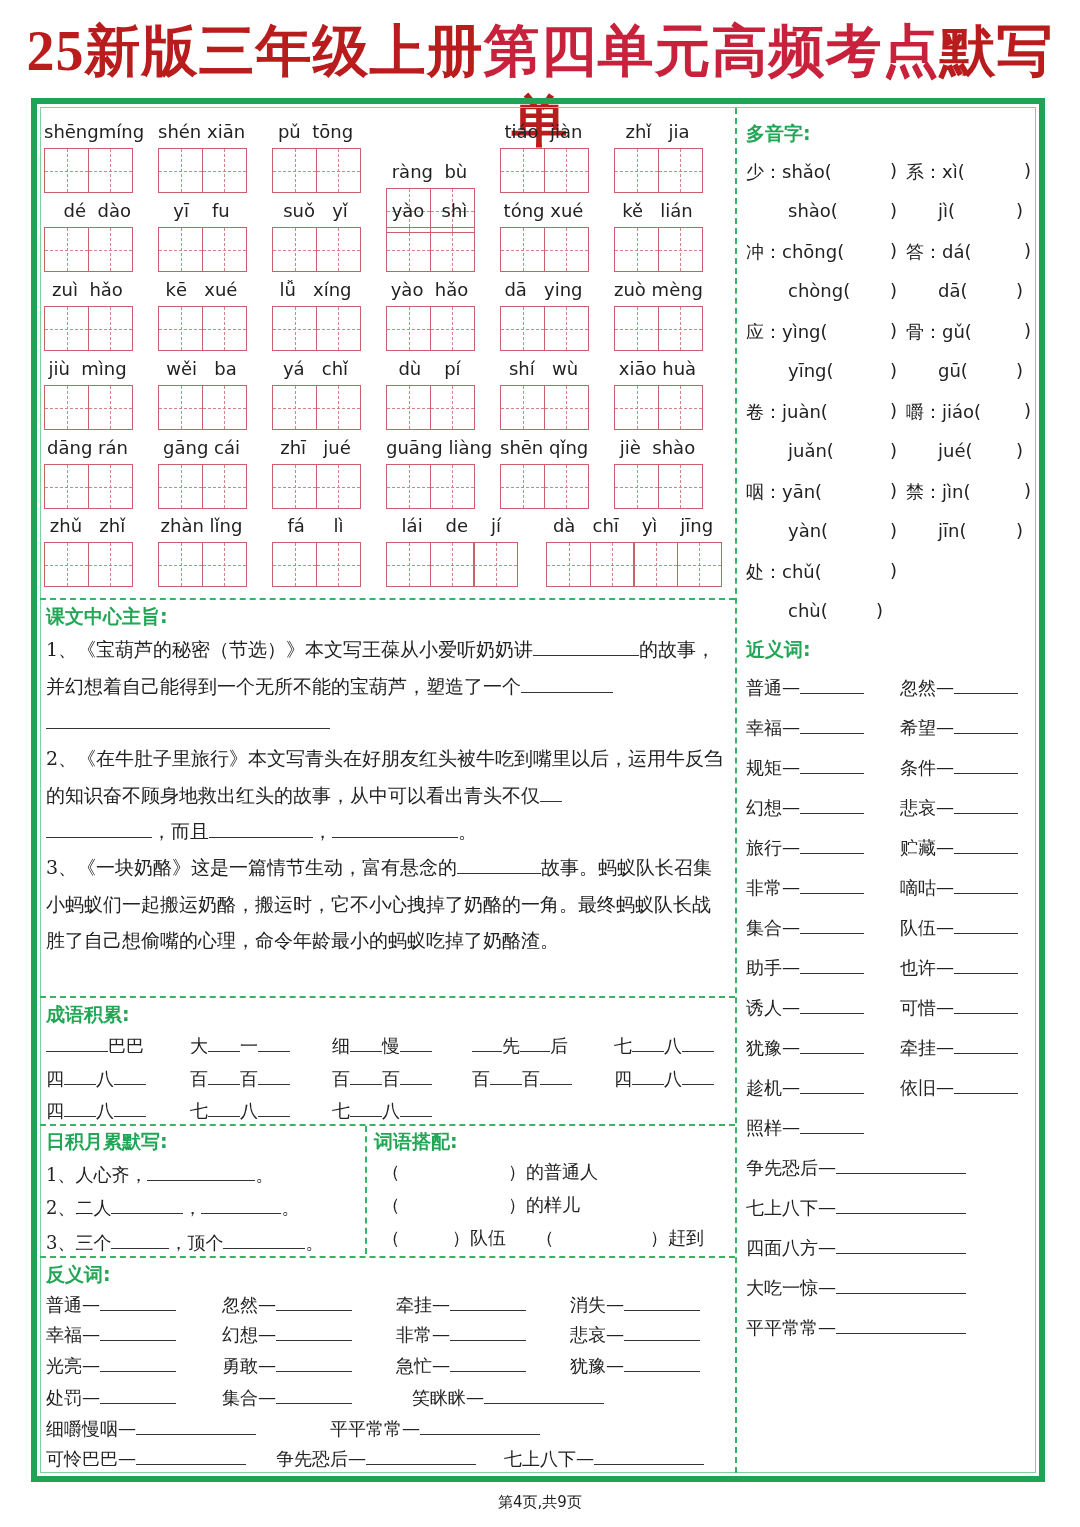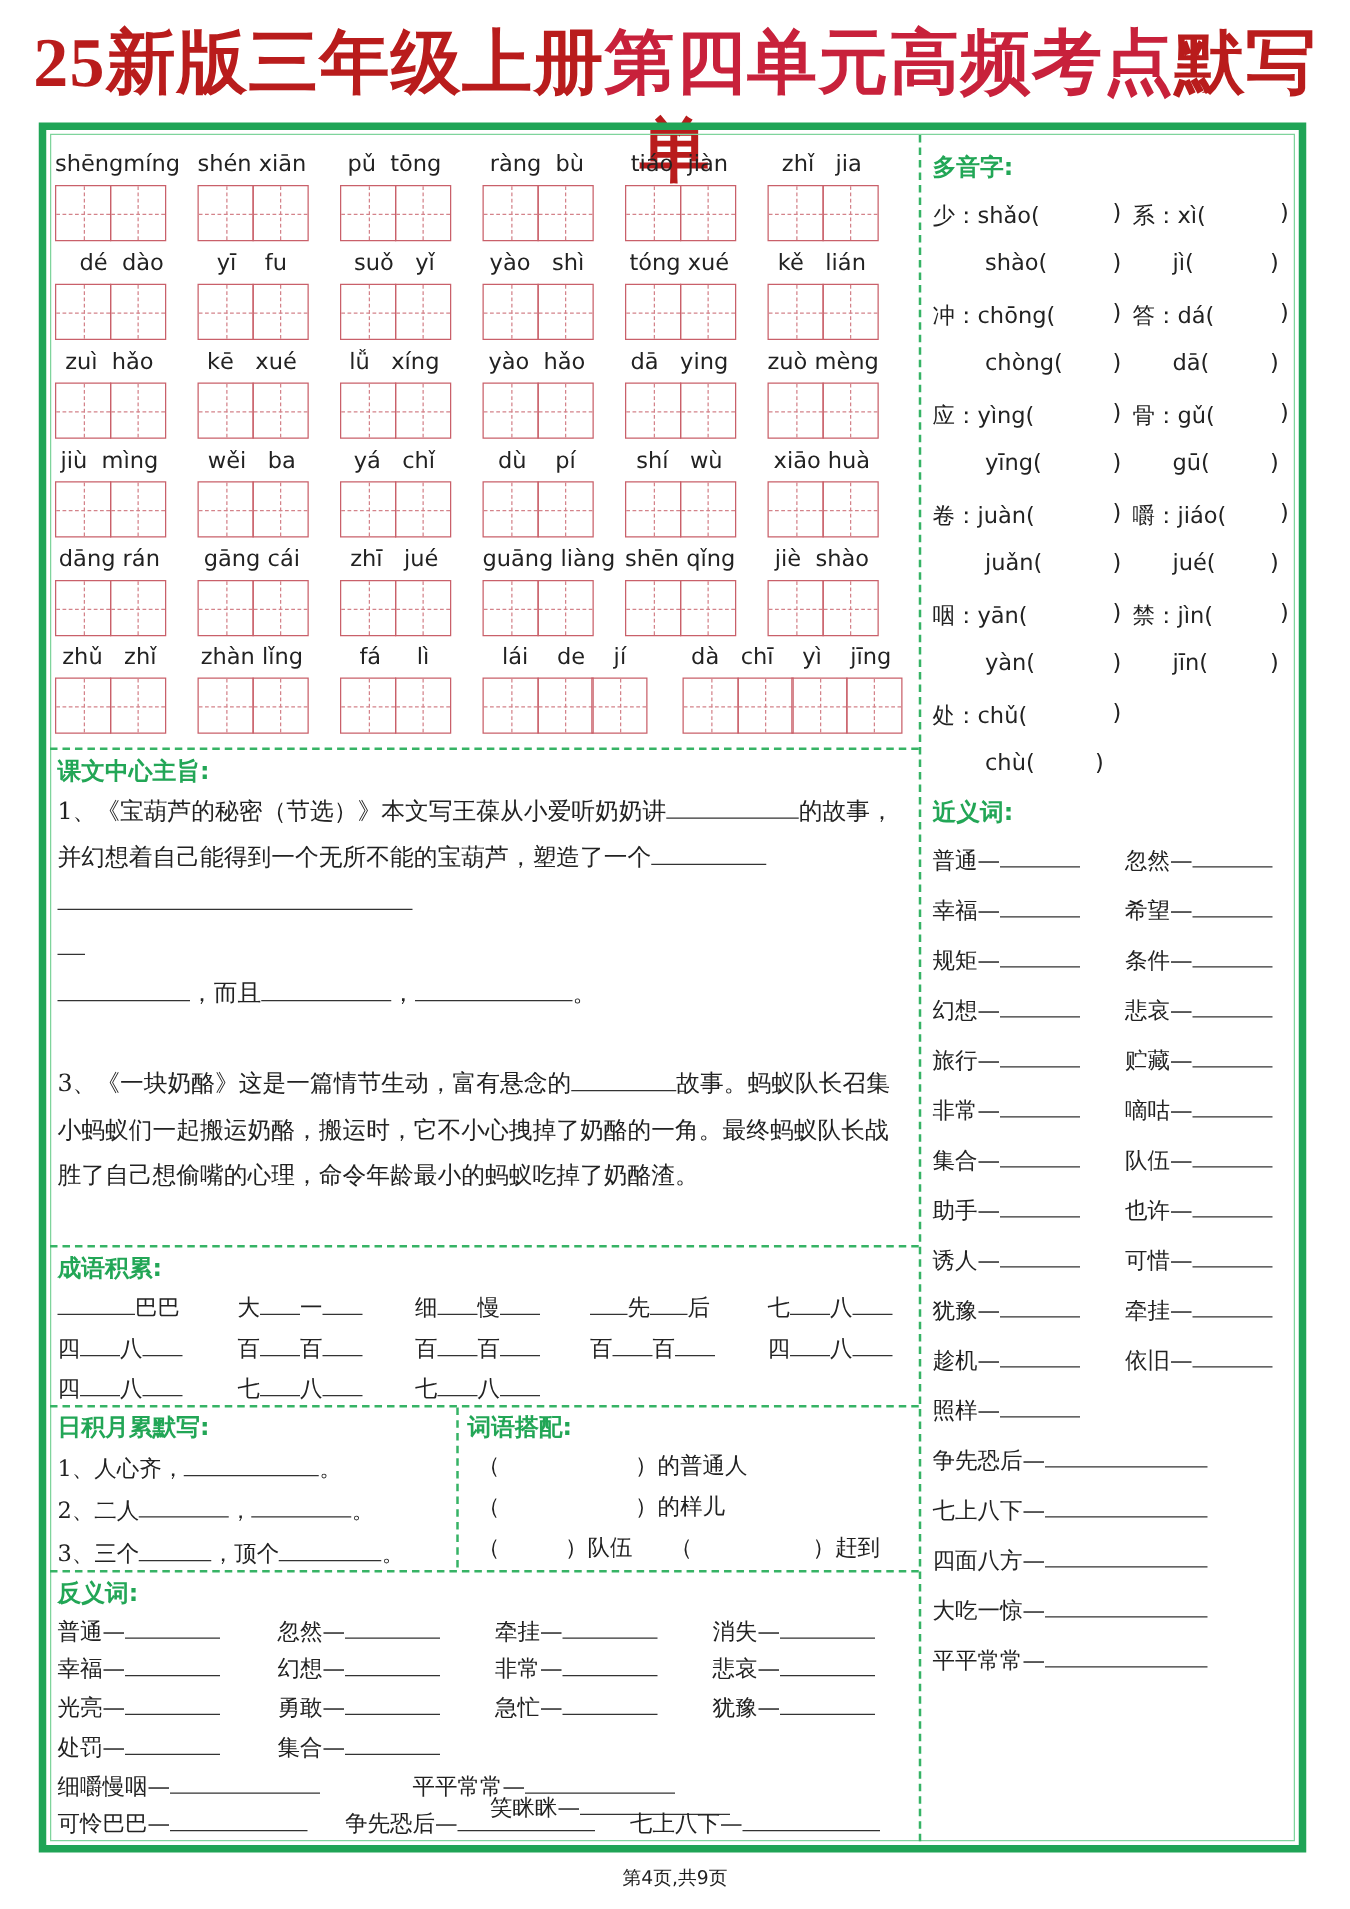--- a/index.html
+++ b/index.html
@@ -72,21 +72,21 @@
         </div>
       </div>
       <div class="word" style="left: 228px;">
         <div class="py" style="white-space: pre;">pǔ  tōng</div>
         <div class="boxes">
           <div class="cell"></div>
           <div class="cell"></div>
         </div>
       </div>
       <div class="word" style="left: 342px;">
-        <div class="py" style="white-space: pre;">ràng  bù</div>
+        <div class="py" style="white-space: pre; margin-top: 40px;">ràng  bù</div>
         <div class="boxes">
           <div class="cell"></div>
           <div class="cell"></div>
         </div>
       </div>
       <div class="word" style="left: 456px;">
         <div class="py" style="white-space: pre;">tiáo  jiàn</div>
         <div class="boxes">
           <div class="cell"></div>
           <div class="cell"></div>
@@ -317,21 +317,21 @@
       </div>
     </div>
   </div>
 <div class="hdash" style="left:40px; top:598px; width:695px;"></div>
 
 <div class="section-title" style="left:46px; top:604px;">课文中心主旨:</div>
 <div class="para" style="top:631px;">
   <span>1、《宝葫芦的秘密（节选）》本文写王葆从小爱听奶奶讲</span><span class="blank" style="width:106px"></span><span>的故事，并幻想着自己能得到一个无所不能的宝葫芦，塑造了一个</span><span class="blank" style="width:92px"></span><br><span class="blank" style="width:284px"></span>
 </div>
 <div class="para" style="top:740px;">
-  <span class="blank" style="width:22px"></span><br><span class="blank" style="width:106px"></span><span>，而且</span><span class="blank" style="width:104px"></span><span>，</span><span class="blank" style="width:126px"></span><span>。</span>
+  <span>2、《在牛肚子里旅行》本文写青头在好朋友红头被牛吃到嘴里以后，运用牛反刍的知识奋不顾身地救出红头的故事，从中可以看出青头不仅</span><span class="blank" style="width:22px"></span><br><span class="blank" style="width:106px"></span><span>，而且</span><span class="blank" style="width:104px"></span><span>，</span><span class="blank" style="width:126px"></span><span>。</span>
 </div>
 <div class="para" style="top:849px;">
   <span>3、《一块奶酪》这是一篇情节生动，富有悬念的</span><span class="blank" style="width:84px"></span><span>故事。蚂蚁队长召集小蚂蚁们一起搬运奶酪，搬运时，它不小心拽掉了奶酪的一角。最终蚂蚁队长战胜了自己想偷嘴的心理，命令年龄最小的蚂蚁吃掉了奶酪渣。</span>
 </div>
 <div class="hdash" style="left:40px; top:996px; width:695px;"></div>
 
 <div class="section-title" style="left:46px; top:1002px;">成语积累:</div>
 <div id="idiom-area">
     <div class="line" style="left: 46px; top: 1033px;"><span class="blank" style="width: 62px;"></span><span>巴巴</span></div>
     <div class="line" style="left: 190px; top: 1033px;"><span>大</span><span class="blank" style="width: 32px;"></span><span>一</span><span class="blank" style="width: 32px;"></span></div>
@@ -370,21 +370,21 @@
     <div class="line" style="left: 46px; top: 1322px;"><span>幸福—</span><span class="blank" style="width: 76px;"></span></div>
     <div class="line" style="left: 222px; top: 1322px;"><span>幻想—</span><span class="blank" style="width: 76px;"></span></div>
     <div class="line" style="left: 396px; top: 1322px;"><span>非常—</span><span class="blank" style="width: 76px;"></span></div>
     <div class="line" style="left: 570px; top: 1322px;"><span>悲哀—</span><span class="blank" style="width: 76px;"></span></div>
     <div class="line" style="left: 46px; top: 1353px;"><span>光亮—</span><span class="blank" style="width: 76px;"></span></div>
     <div class="line" style="left: 222px; top: 1353px;"><span>勇敢—</span><span class="blank" style="width: 76px;"></span></div>
     <div class="line" style="left: 396px; top: 1353px;"><span>急忙—</span><span class="blank" style="width: 76px;"></span></div>
     <div class="line" style="left: 570px; top: 1353px;"><span>犹豫—</span><span class="blank" style="width: 76px;"></span></div>
     <div class="line" style="left: 46px; top: 1385px;"><span>处罚—</span><span class="blank" style="width: 76px;"></span></div>
     <div class="line" style="left: 222px; top: 1385px;"><span>集合—</span><span class="blank" style="width: 76px;"></span></div>
-    <div class="line" style="left: 392px; top: 1385px; margin-top: 48px;"><span>笑眯眯—</span><span class="blank" style="width: 120px;"></span></div>
+    <div class="line" style="left: 412px; top: 1385px;"><span>笑眯眯—</span><span class="blank" style="width: 120px;"></span></div>
     <div class="line" style="left: 46px; top: 1416px;"><span>细嚼慢咽—</span><span class="blank" style="width: 120px;"></span></div>
     <div class="line" style="left: 330px; top: 1416px;"><span>平平常常—</span><span class="blank" style="width: 120px;"></span></div>
     <div class="line" style="left: 46px; top: 1446px;"><span>可怜巴巴—</span><span class="blank" style="width: 110px;"></span></div>
     <div class="line" style="left: 276px; top: 1446px;"><span>争先恐后—</span><span class="blank" style="width: 110px;"></span></div>
     <div class="line" style="left: 504px; top: 1446px;"><span>七上八下—</span><span class="blank" style="width: 110px;"></span></div>
   </div>
 
 <div class="section-title" style="left:746px; top:121px;">多音字:</div>
 <div id="poly-area">
     <div class="poly" style="left: 746px; top: 160px;"><span class="serif">少：</span><span>shǎo(</span></div>

